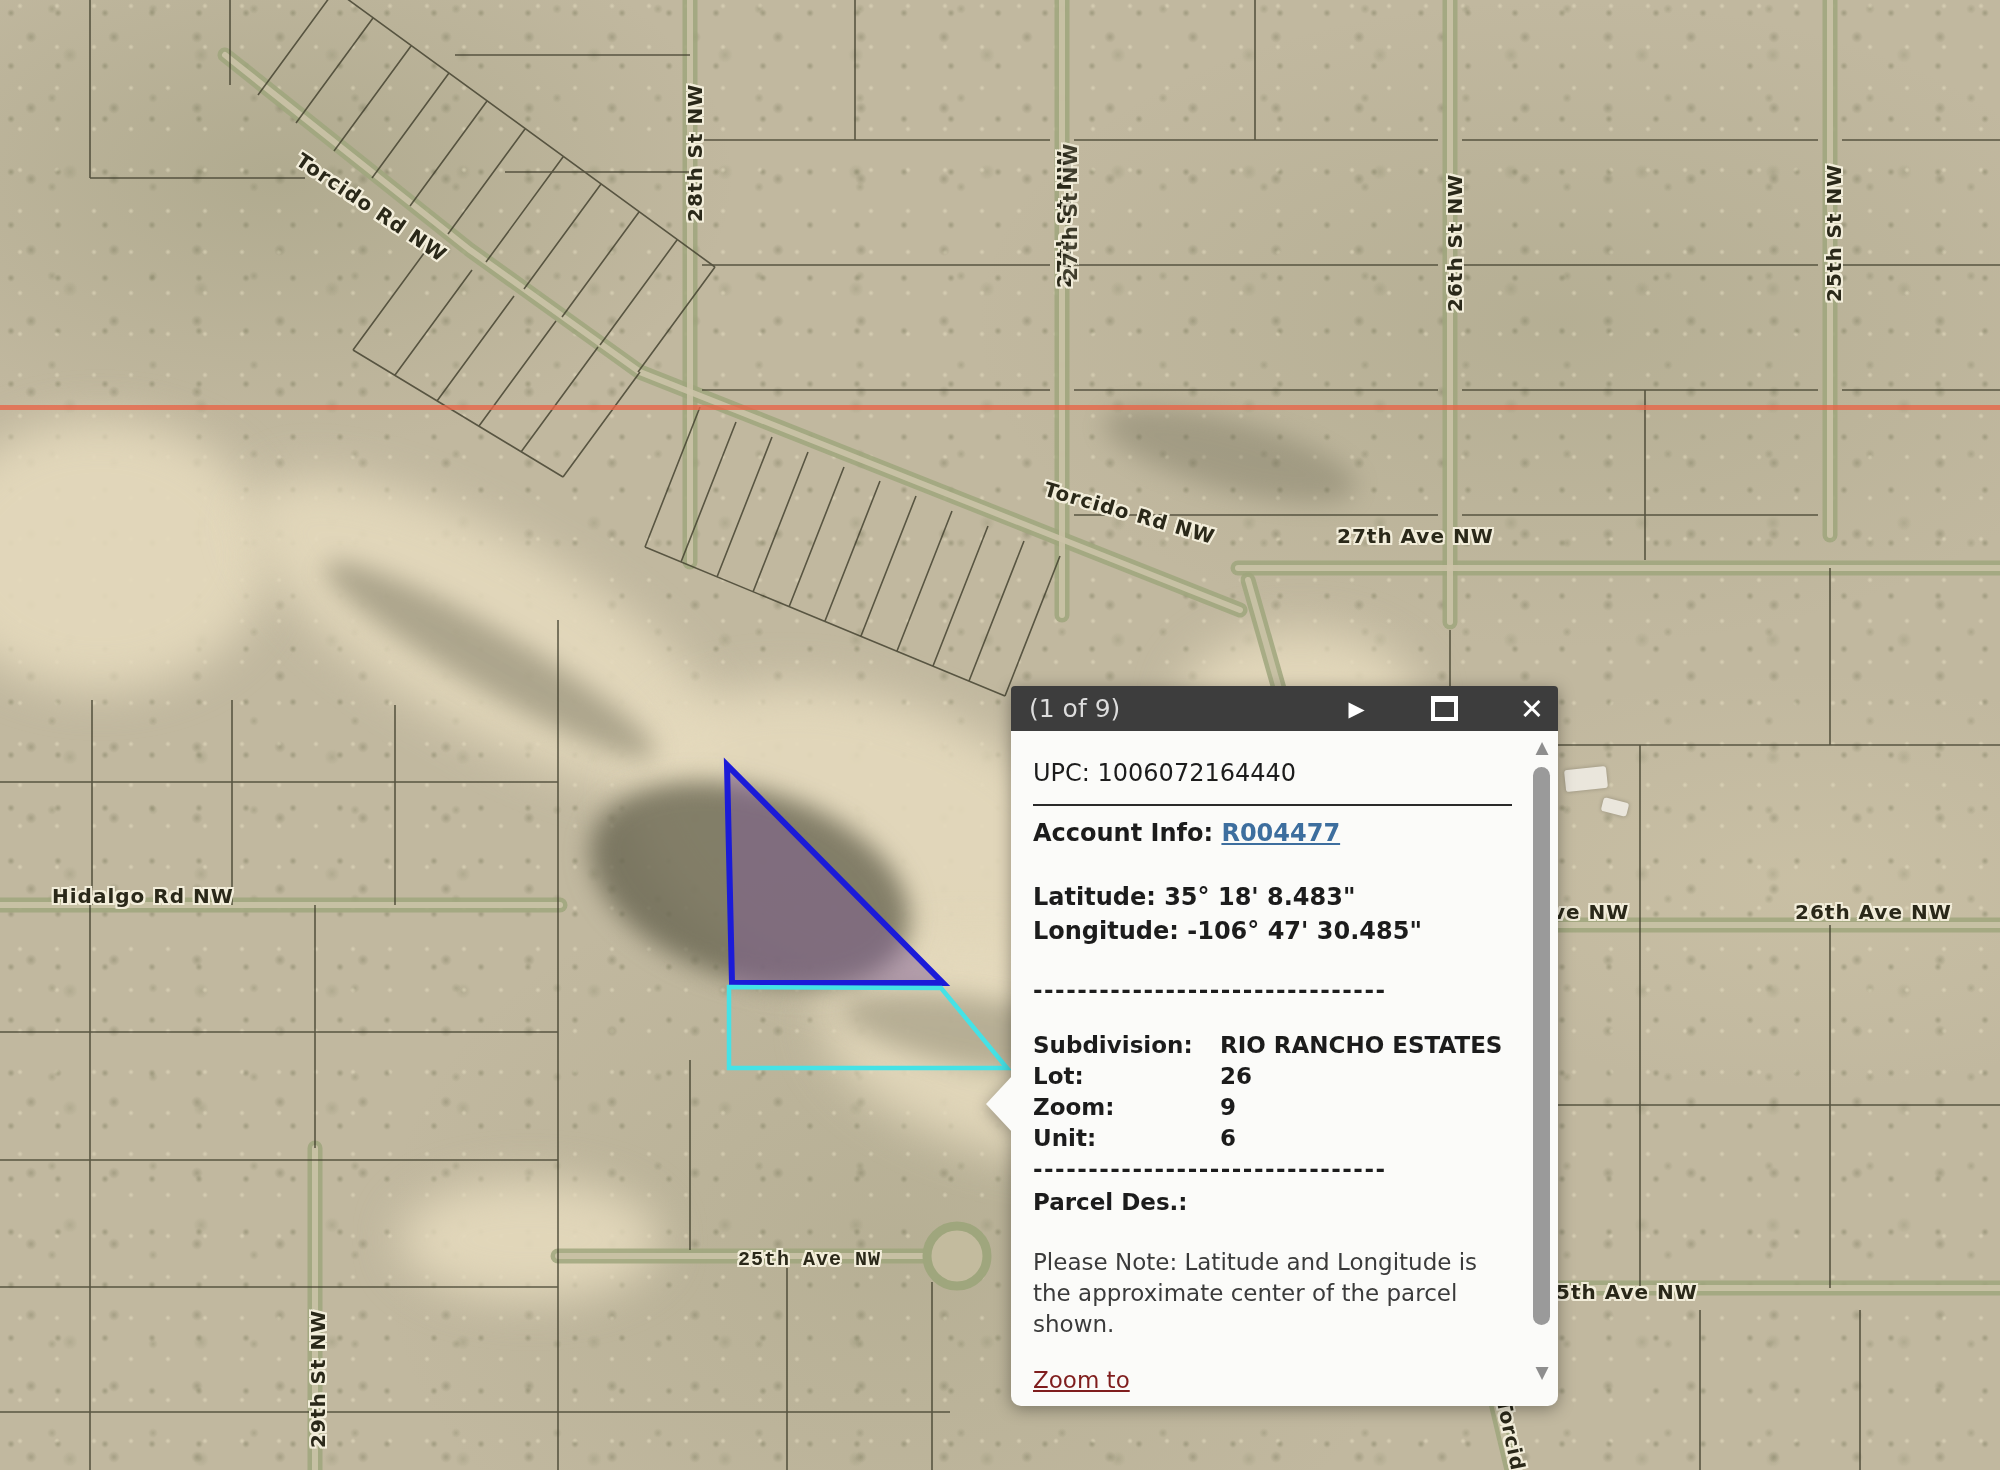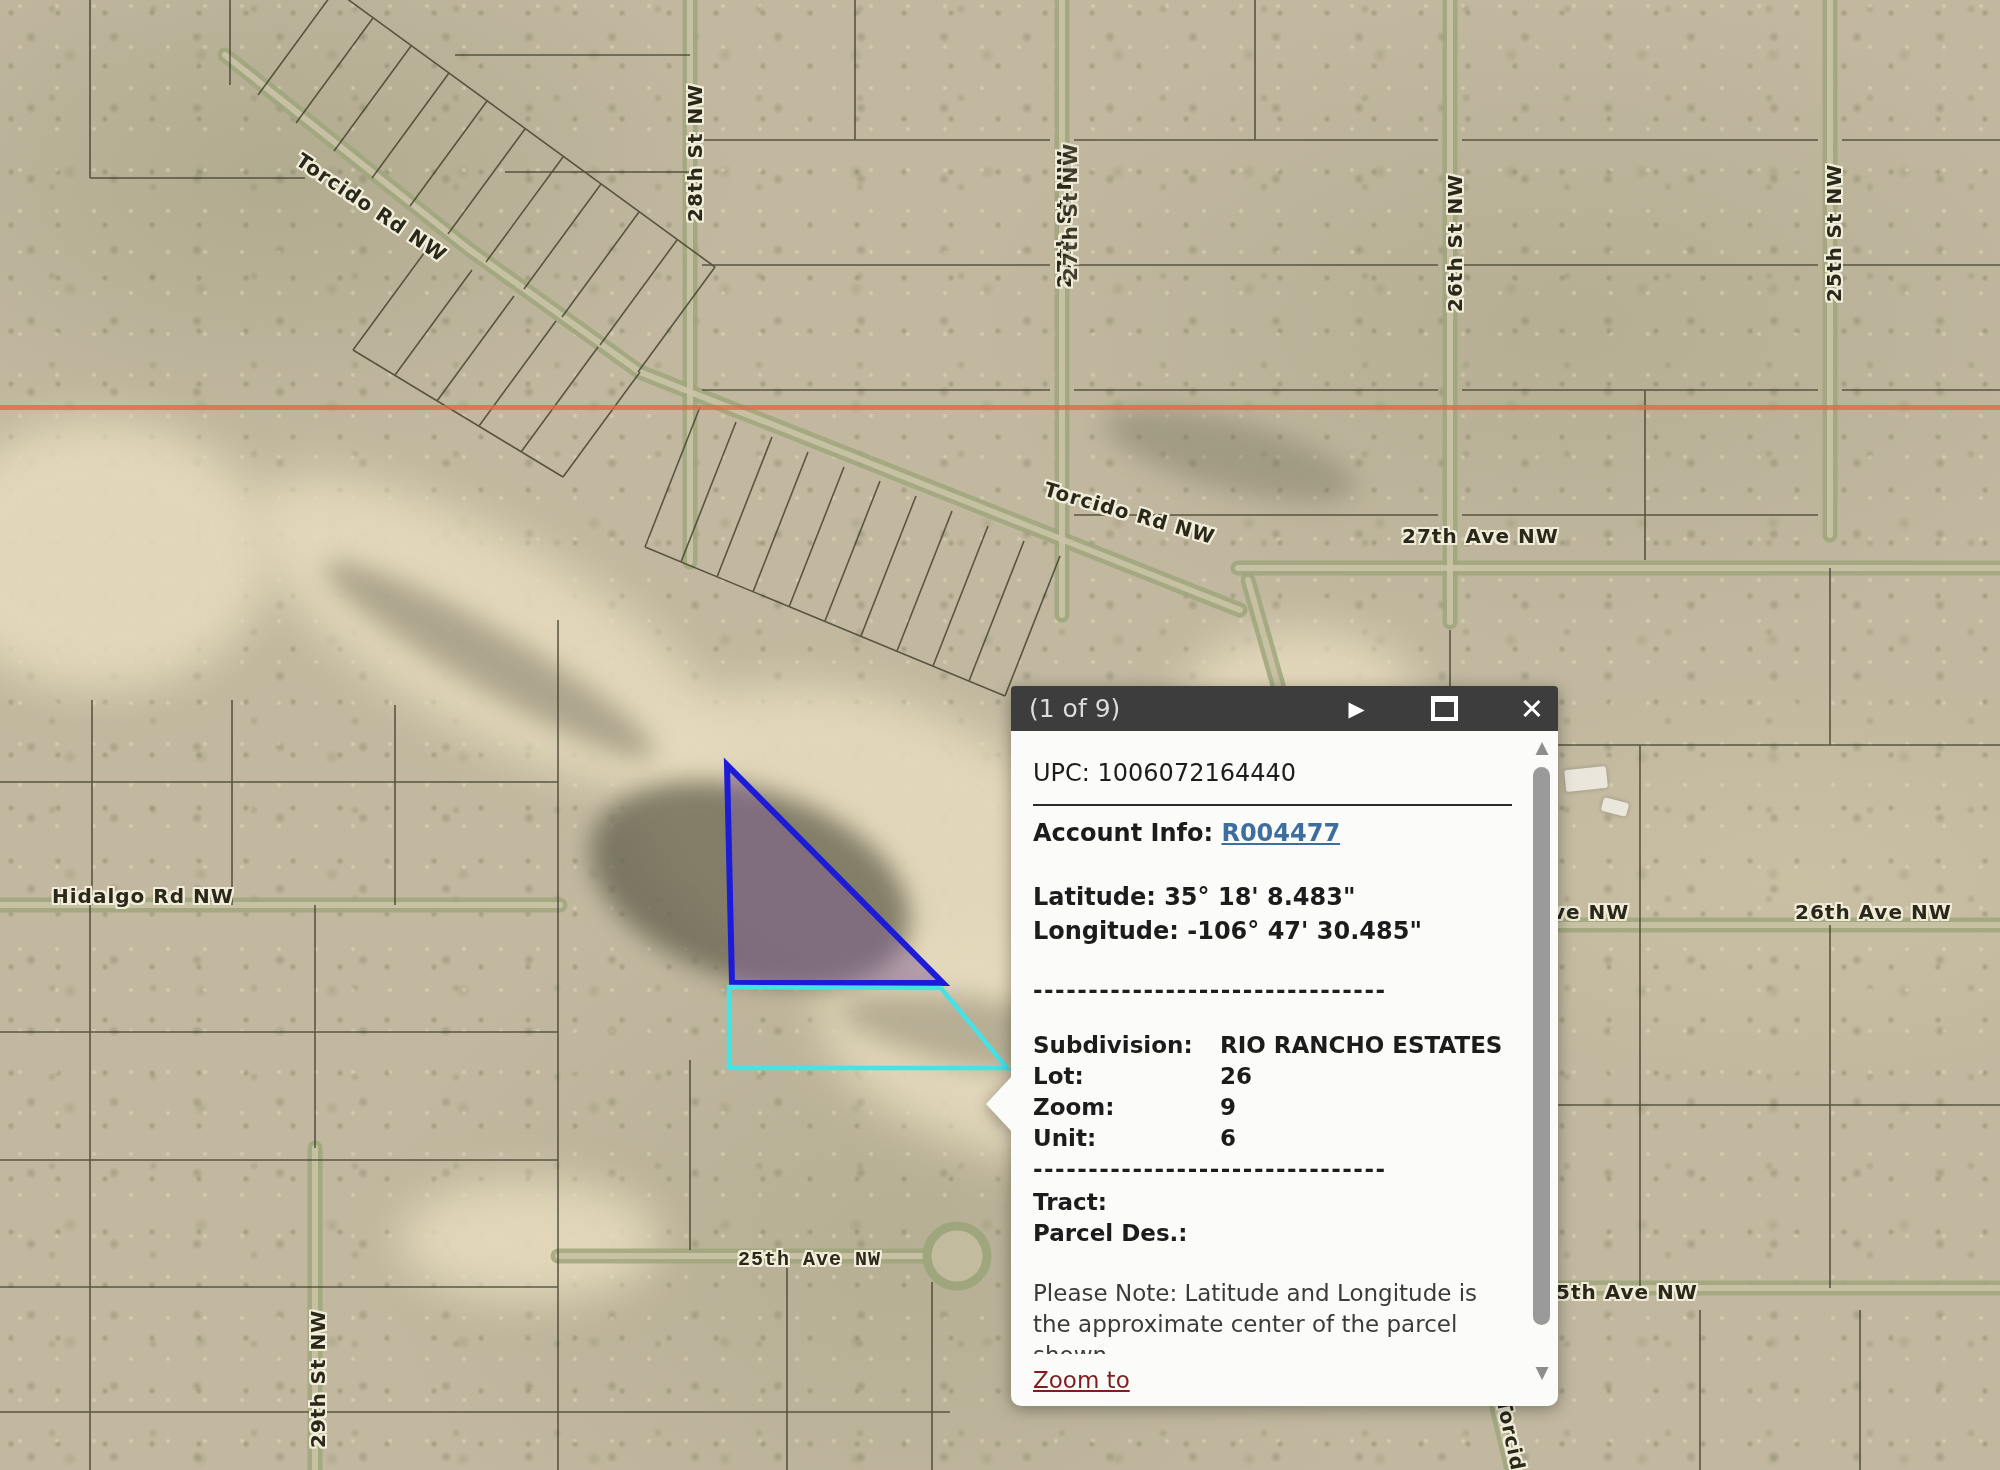--- a/index.html
+++ b/index.html
@@ -157,21 +157,21 @@
   </svg>
 
   <span class="rl" style="left:305px;top:148px;transform:rotate(34deg);">Torcido Rd NW</span>
   <span class="rl" style="left:683px;top:222px;transform:rotate(-90deg);">28th St NW</span>
   <span class="rl" style="left:1052px;top:288px;transform:rotate(-90deg);">27th St NW</span>
   <span class="rl" style="left:1058px;top:281px;transform:rotate(-90deg);opacity:.85;">27th St NW</span>
   <span class="rl" style="left:1443px;top:312px;transform:rotate(-90deg);">26th St NW</span>
   <span class="rl" style="left:1822px;top:302px;transform:rotate(-90deg);">25th St NW</span>
   <span class="rl" style="left:306px;top:1448px;transform:rotate(-90deg);">29th St NW</span>
   <span class="rl" style="left:1048px;top:477px;transform:rotate(16deg);">Torcido Rd NW</span>
-  <span class="rl" style="left:1402px;top:524px;">27th Ave NW</span>
+  <span class="rl" style="left:1337px;top:524px;">27th Ave NW</span>
   <span class="rl" style="left:52px;top:884px;">Hidalgo Rd NW</span>
   <span class="rl" style="left:1552px;top:900px;">ve NW</span>
   <span class="rl" style="left:1795px;top:900px;">26th Ave NW</span>
   <span class="rl" style="left:738px;top:1248px;font-family:Liberation Mono, monospace;">25th Ave NW</span>
   <span class="rl" style="left:1556px;top:1280px;">5th Ave NW</span>
   <span class="rl" style="left:1515px;top:1396px;transform:rotate(78deg);">Torcido</span>
 
   <div class="section-line"></div>
 </div>
 
@@ -227,21 +227,20 @@
         </div>
         <div class="kv-row">
           <span class="kv-label">Unit:</span>
           <span>6</span>
         </div>
       </div>
 
       <div class="dashes" style="margin-top:2px;">--------------------------------</div>
 
       <div class="plain-rows">
-        <div>Tract:</div>
         <div>Parcel Des.:</div>
       </div>
 
       <div class="note">Please Note: Latitude and Longitude is the approximate center of the parcel shown.</div>
     </div>
 
     <div class="sbar">
       <span class="sarrow up">▲</span>
       <div class="sthumb"></div>
       <span class="sarrow down">▼</span>

